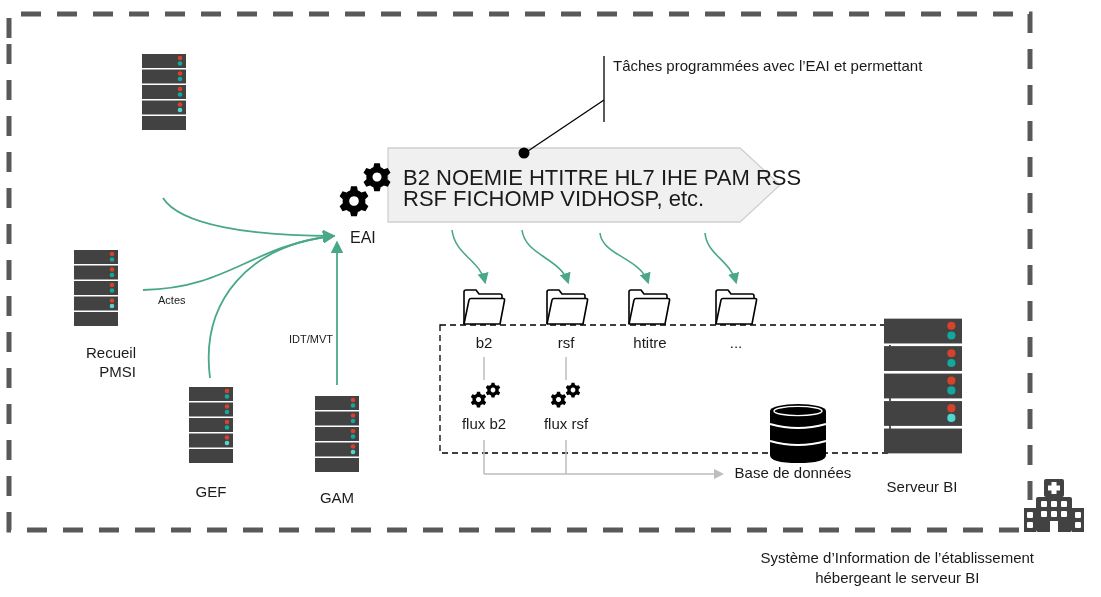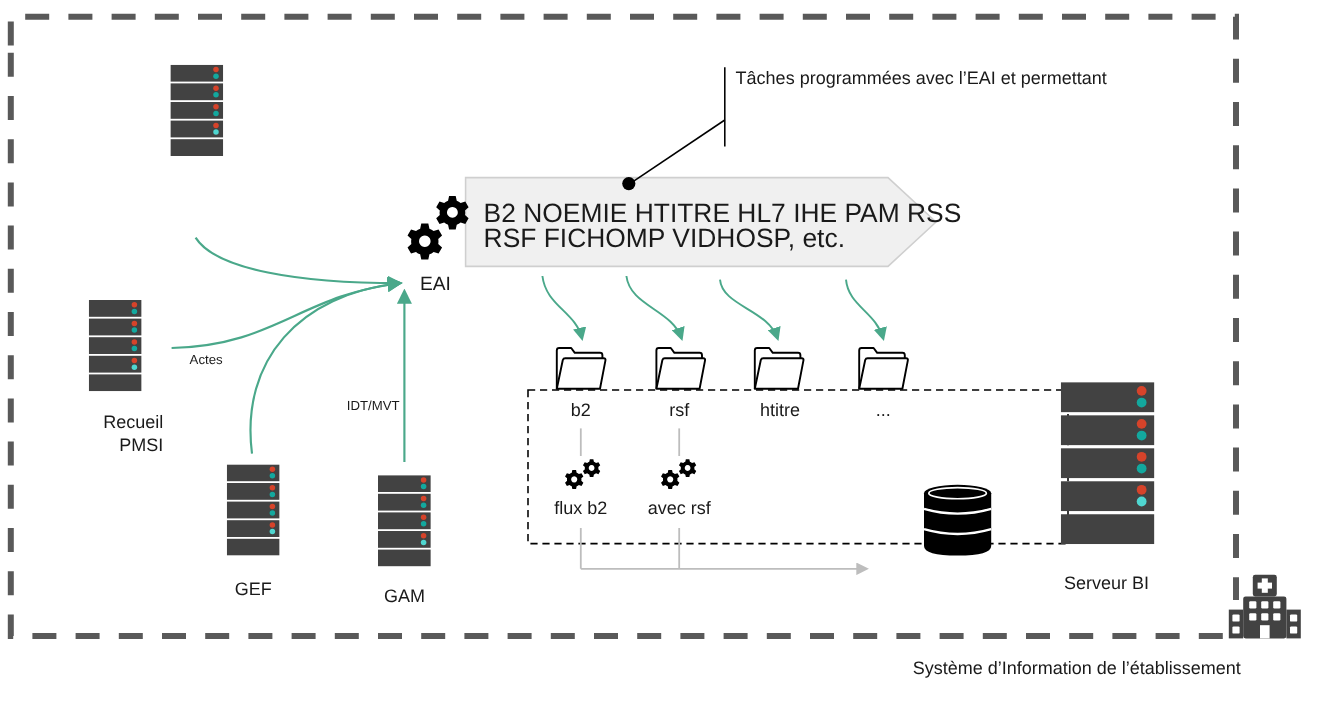--- a/index.html
+++ b/index.html
@@ -164,22 +164,24 @@
 <div class="lbl lbl-left" style="left:613px; top:55px; font-size:15px; line-height:21px;">
   <div>Tâches programmées avec l’EAI et permettant</div>
 </div>
 
 <div class="lbl" style="left:464px; top:333px; width:40px;">b2</div>
 <div class="lbl" style="left:546px; top:333px; width:40px;">rsf</div>
 <div class="lbl" style="left:622px; top:333px; width:56px;">htitre</div>
 <div class="lbl" style="left:716px; top:333px; width:40px;">...</div>
 
 <div class="lbl" style="left:444px; top:414px; width:80px;">flux b2</div>
-<div class="lbl" style="left:526px; top:414px; width:80px;">avec rsf</div>
+<div class="lbl" style="left:526px; top:414px; width:80px;">flux rsf</div>
 
 <div class="lbl" style="left:718px; top:463px; width:150px;">
+  <div>Base de données</div>
 </div>
 
 <div class="lbl" style="left:872px; top:477px; width:100px;">Serveur BI</div>
 
 <div class="lbl lbl-right" style="right:67px; top:548px; font-size:15px; line-height:20px;">
   <div>Système d’Information de l’établissement</div>
+  <div>hébergeant le serveur BI</div>
 </div>
 
 </body></html>

